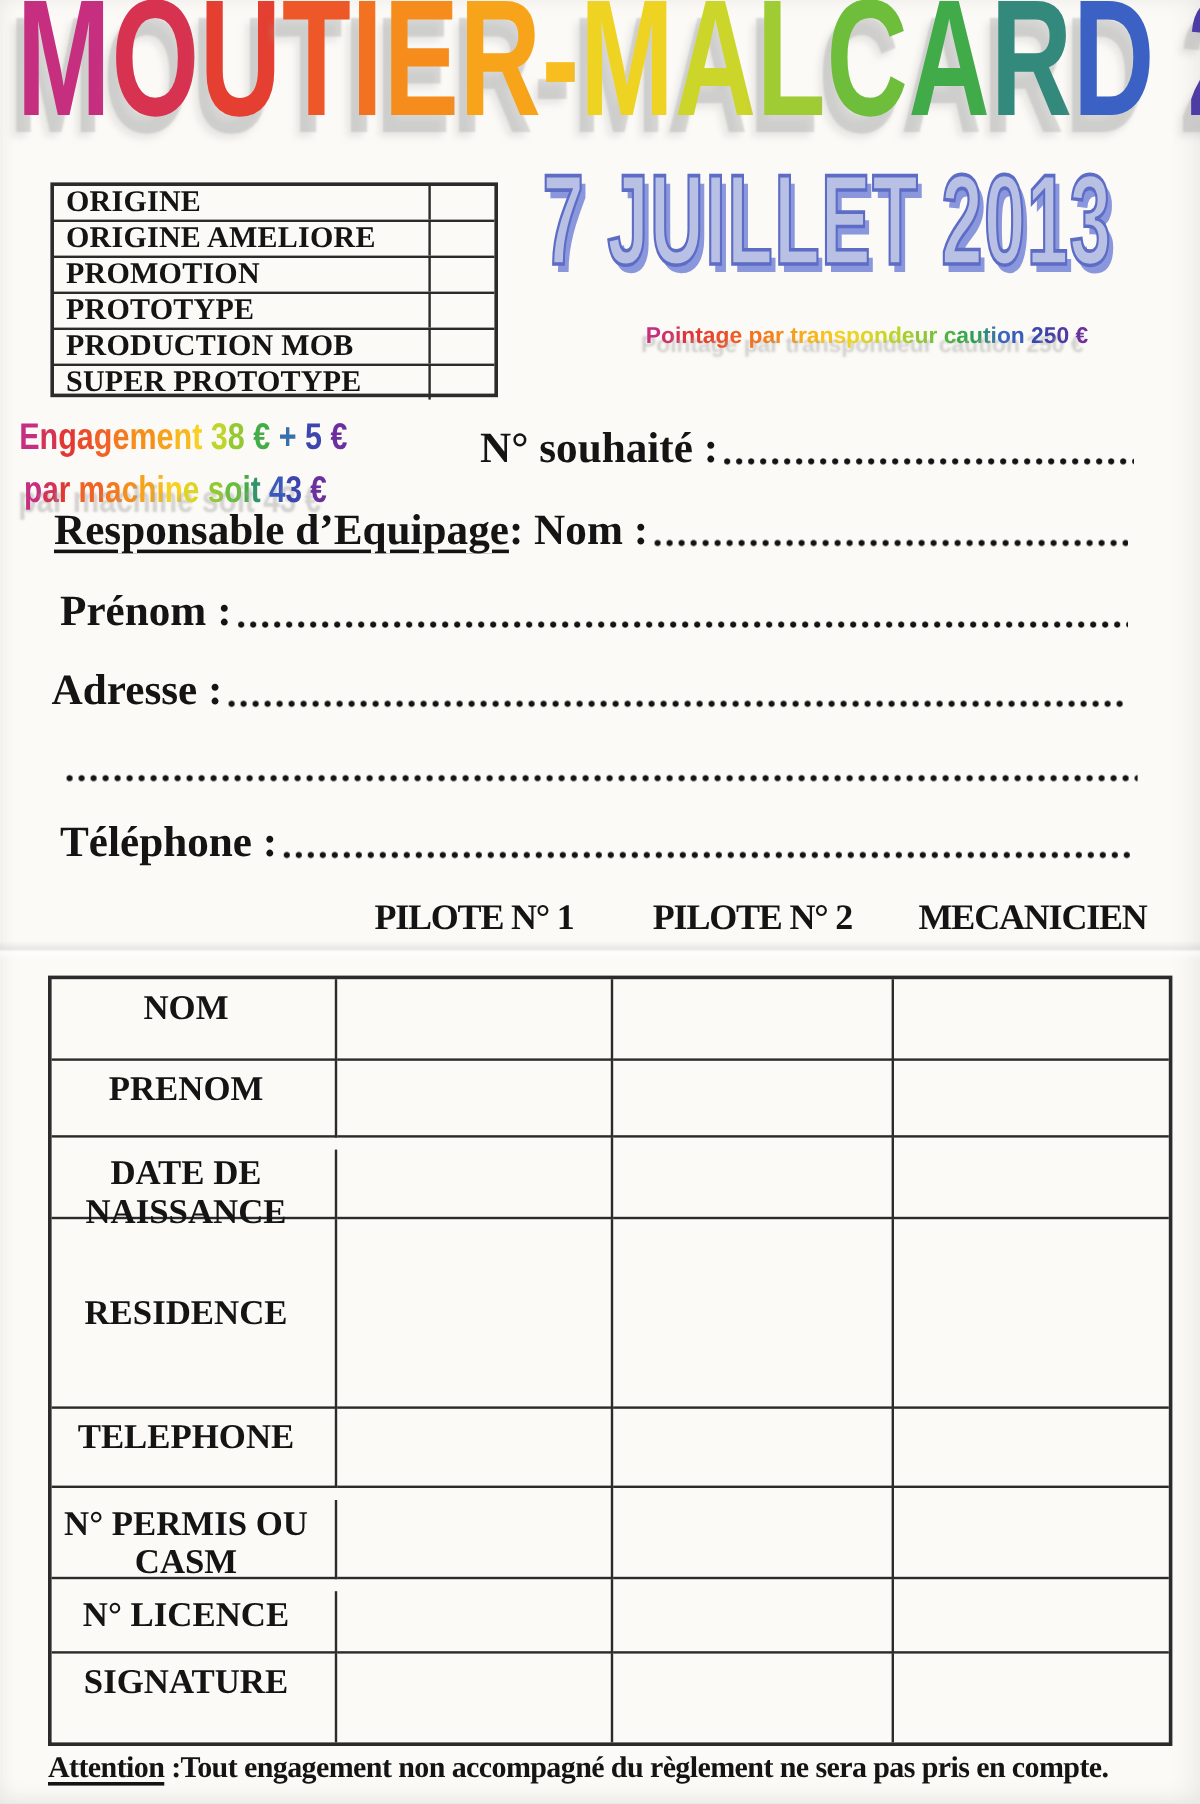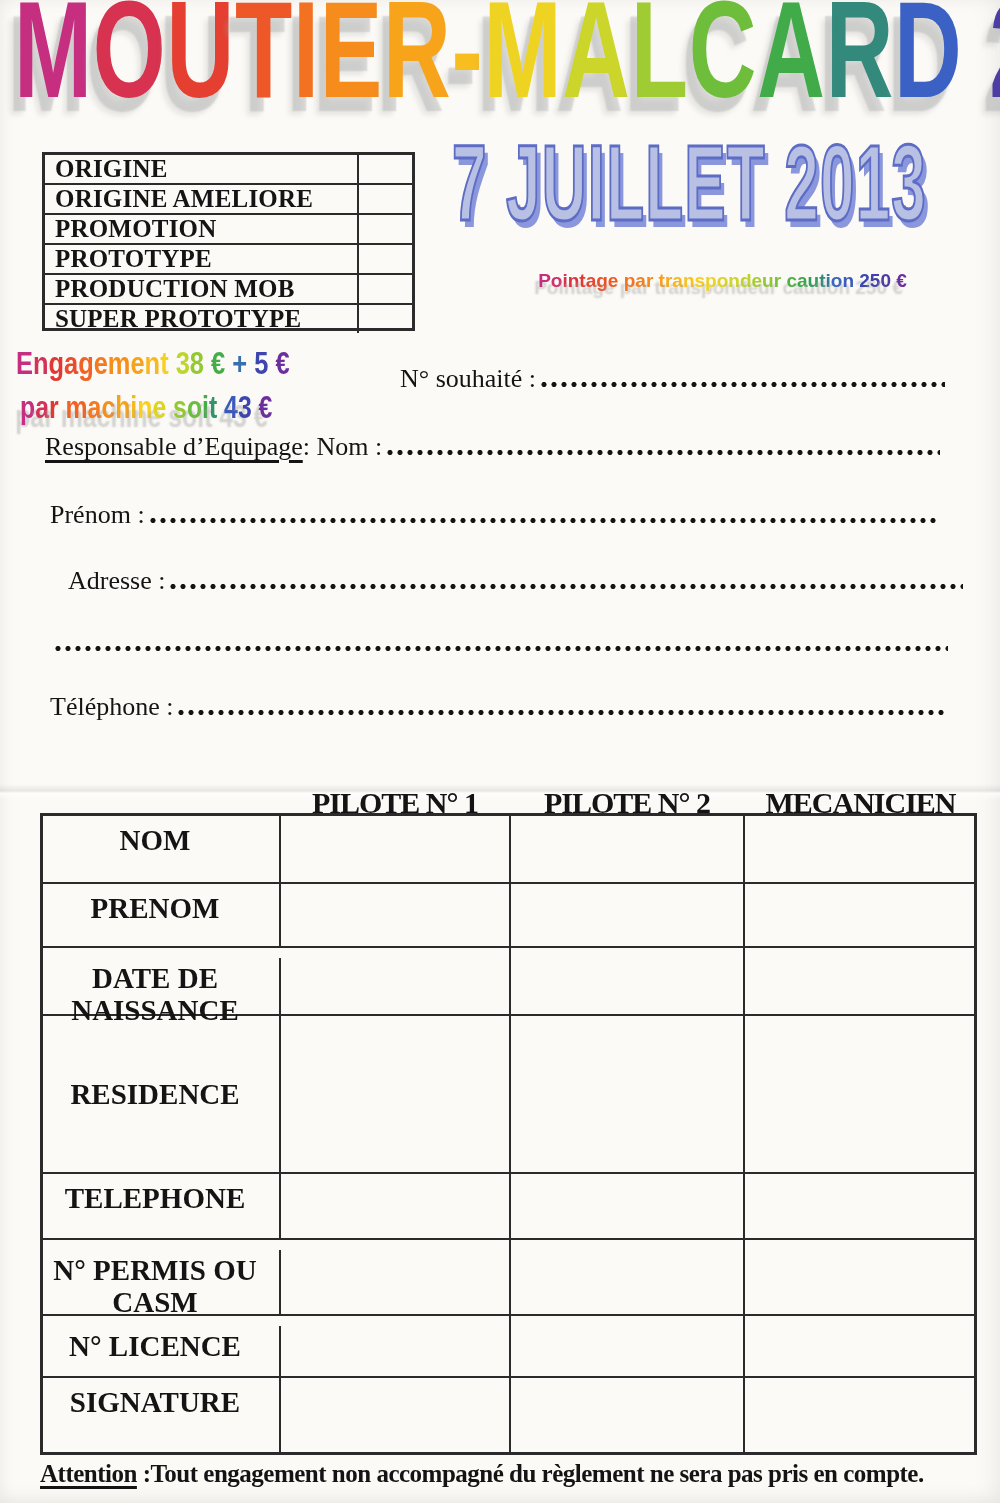--- a/index.html
+++ b/index.html
@@ -55,44 +55,44 @@
     position:absolute; font-family:"Liberation Sans", sans-serif; font-weight:bold;
     font-size:31px; white-space:nowrap; transform-origin:left top;
   }
   .fee1 { left:16px; top:346px; transform:scaleX(.82); }
   .fee2 { left:20px; top:390px; transform:scaleX(.80);
           text-shadow:-6px 9px 2px rgba(160,160,160,.45); }
 
   
   .fline {
     position:absolute; height:38px; display:flex; align-items:flex-end;
-    font-weight:normal; font-size:26px; line-height:1.15; white-space:nowrap;text-align:right;
+    font-weight:bold; font-size:36px; line-height:1.15; white-space:nowrap;text-align:right;
   }
   .dots {
     flex:1; height:9px; margin:0 0 5px 3px;
     background:radial-gradient(circle, var(--ink,#141414) 2.2px, transparent 2.9px) left center / 10px 9px repeat-x;
   }
   .ul { text-decoration:underline; text-decoration-thickness:3px; text-underline-offset:5px; }
   .l-numero    { left:400px; top:356px; width:545px; }
   .l-resp      { left:45px;  top:424px; width:895px; }
   .l-prenom    { left:50px;  top:492px; width:890px; }
-  .l-adresse   { left:68px;  top:558px; width:895px; }
+  .l-adresse   { left:43px;  top:558px; width:895px; }
   .l-adresse2  { left:50px;  top:620px; width:898px; }
   .l-telephone { left:50px;  top:684px; width:895px; }
 
   
   .crease {
     position:absolute; left:0; top:784px; width:1000px; height:16px;
     background:linear-gradient(180deg, rgba(0,0,0,0), rgba(95,95,95,.12) 42%, rgba(255,255,255,.65) 58%, rgba(0,0,0,0));
   }
 
   
   .crew-heads {
     position:absolute; left:280px; top:748px; width:697px; display:flex;
-    font-weight:bold; font-size:30px; letter-spacing:-1px;margin-top:38px;
+    font-weight:bold; font-size:30px; letter-spacing:-1px;
   }
   .crew-head { text-align:center; }
   .crew-head:nth-child(1){ width:230px; }
   .crew-head:nth-child(2){ width:234px; }
   .crew-head:nth-child(3){ width:233px; }
 
   
   .crew-table {
     position:absolute; left:40px; top:813px; width:937px; height:642px;
     box-sizing:border-box; border:3px solid var(--line,#2b2b2b);

